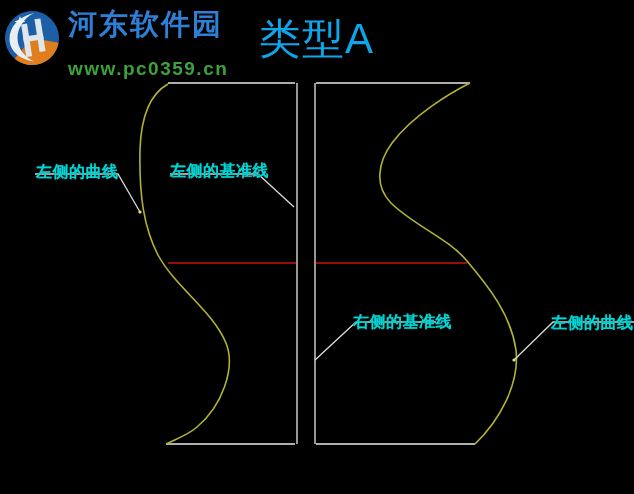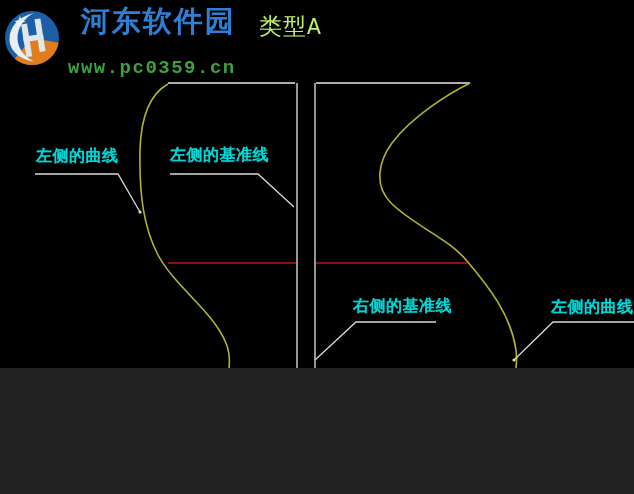--- a/index.html
+++ b/index.html
@@ -1,38 +1,38 @@
 <!DOCTYPE html>
 <html><head>
 <meta charset="utf-8">
 <style>
   html,body{margin:0;padding:0;background:#222;}
   #stage{
     position:relative;
-    width:634px;height:368px;
+    width:634px;height:494px;
     background:#000;
     overflow:hidden;
-    font-family:Liberation Mono, monospace;
-    text-align:right;
+    font-family:Liberation Sans, sans-serif;
   }
   #linework{position:absolute;left:0;top:0;}
   .cad-label{
     position:absolute;
     color:#00d8d8;
     font-size:16px;
     font-weight:bold;
     letter-spacing:0.5px;
     white-space:nowrap;
     text-shadow:0 0 1px #006a6a;
+    margin-top:16px;
   }
   .drawing-title{
     position:absolute;
     left:259px;top:11px;
-    color:#bef264;
-    font-size:23px;
+    color:#0ea5e9;
+    font-size:42px;
     font-weight:normal;
     letter-spacing:1px;
     white-space:nowrap;
   }
   .watermark{position:absolute;left:3px;top:8px;display:flex;align-items:flex-start;}
   .wm-text{margin-left:7px;}
   .wm-name{
     color:#2e7fd6;
     font-size:29px;
     font-weight:900;

